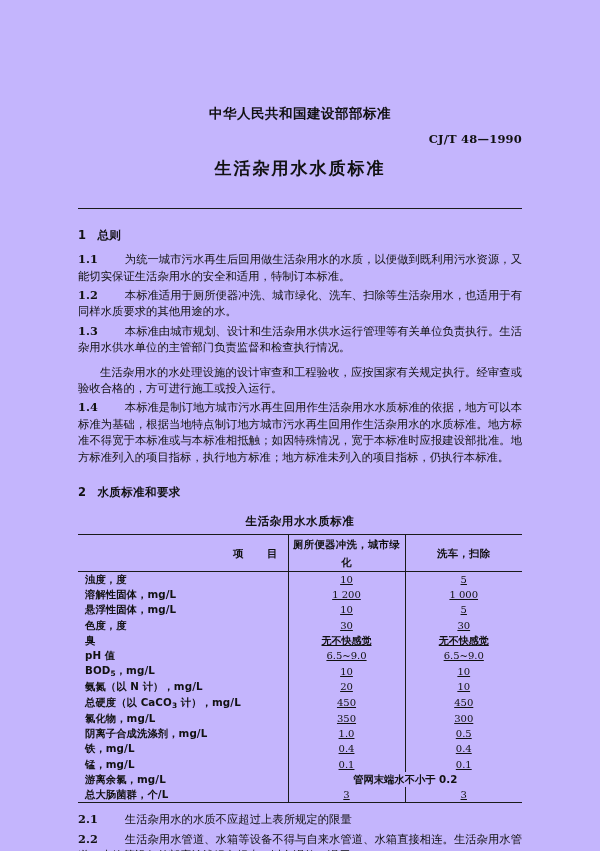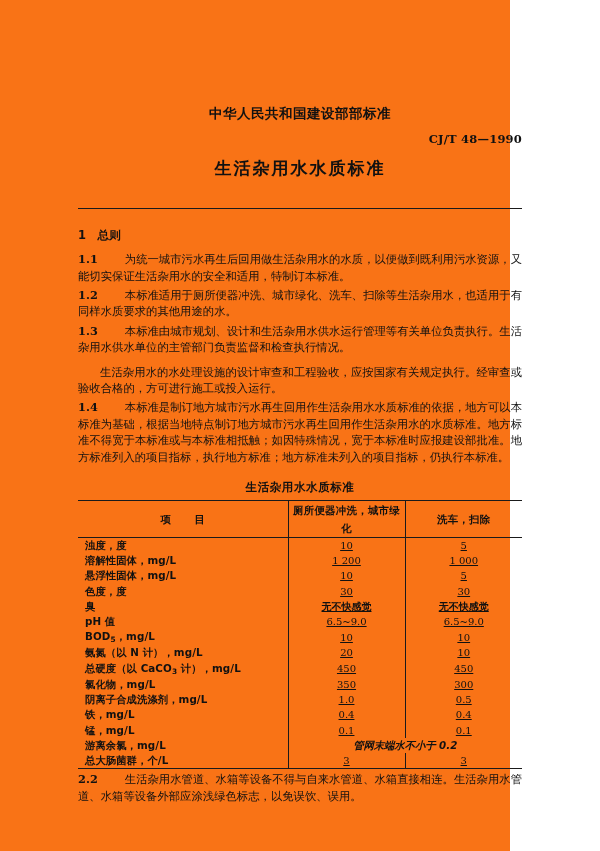--- a/index.html
+++ b/index.html
@@ -12,23 +12,23 @@
     width: 600px;
     height: 851px;
     position: relative;
     font-family: "DejaVu Sans", "Liberation Sans", sans-serif;
     color: #111111;
     overflow: hidden;
   }
   .page {
     position: absolute;
     left: 0; top: 0;
-    width: 510px;
+    width: 600px;
     height: 851px;
-    background: #f97316;
+    background: #c4b5fd;
   }
   .content {
     position: absolute;
     left: 78px;
     top: 0;
     width: 444px;
   }
 
   
   .masthead-title {
@@ -114,20 +114,21 @@
     font-weight: bold;
     text-align: center;
     font-size: 10.4px;
     height: 18px;
     line-height: 18px;
     letter-spacing: 0.3px;
   }
   table.spec thead th.item-head {
     letter-spacing: 10px;
     text-indent: 10px;
+    text-align: right;
   }
   
   table.spec thead tr th { border-top: 1.5px solid #1a1a1a; border-bottom: 0.9px solid #1a1a1a; }
   table.spec tbody tr:last-child td { border-bottom: 1.5px solid #1a1a1a; }
   
   table.spec .vl { border-left: 0.9px solid #1a1a1a; }
 
   table.spec td.label {
     text-align: left;
     padding-left: 7px;
@@ -142,21 +143,20 @@
     text-decoration: underline;
   }
   table.spec td.val.cjk {
     font-family: "DejaVu Sans", "Liberation Sans", sans-serif;
     font-weight: bold;
   }
   table.spec td.merged {
     text-align: center;
     font-weight: bold;
     font-size: 10.3px;
-    font-style: italic;
   }
   sub { font-size: 7.4px; vertical-align: baseline; position: relative; top: 2px; }
 </style>
 </head>
 <body>
 
 <div class="page">
   <div class="content">
 
     <div class="masthead-title">中华人民共和国建设部部标准</div>
@@ -181,20 +181,23 @@
     </div>
 
     <div class="para indent">
       <span>生活杂用水的水处理设施的设计审查和工程验收，应按国家有关规定执行。经审查或验收合格的，方可进行施工或投入运行。</span>
     </div>
 
     <div class="para tight">
       <span class="num">1.4</span><span>本标准是制订地方城市污水再生回用作生活杂用水水质标准的依据，地方可以本标准为基础，根据当地特点制订地方城市污水再生回用作生活杂用水的水质标准。地方标准不得宽于本标准或与本标准相抵触；如因特殊情况，宽于本标准时应报建设部批准。地方标准列入的项目指标，执行地方标准；地方标准未列入的项目指标，仍执行本标准。</span>
     </div>
 
+    <div class="sec-head">
+      <span class="num">2</span><span>水质标准和要求</span>
+    </div>
 
     <div class="table-caption">生活杂用水水质标准</div>
 
     <table class="spec">
       <colgroup>
           <col class="c1">
           <col class="c2">
           <col class="c3">
         </colgroup>
       <thead>
@@ -275,19 +278,22 @@
             <td class="merged vl" colspan="2">管网末端水不小于 0.2</td>
           </tr>
           <tr>
             <td class="label">总大肠菌群，个/L</td>
             <td class="val vl">3</td>
             <td class="val vl">3</td>
           </tr>
         </tbody>
     </table>
 
+    <div class="para">
+      <span class="num">2.1</span><span>生活杂用水的水质不应超过上表所规定的限量</span>
+    </div>
 
     <div class="para tight">
       <span class="num">2.2</span><span>生活杂用水管道、水箱等设备不得与自来水管道、水箱直接相连。生活杂用水管道、水箱等设备外部应涂浅绿色标志，以免误饮、误用。</span>
     </div>
 
   </div>
 </div>
 
 </body></html>

